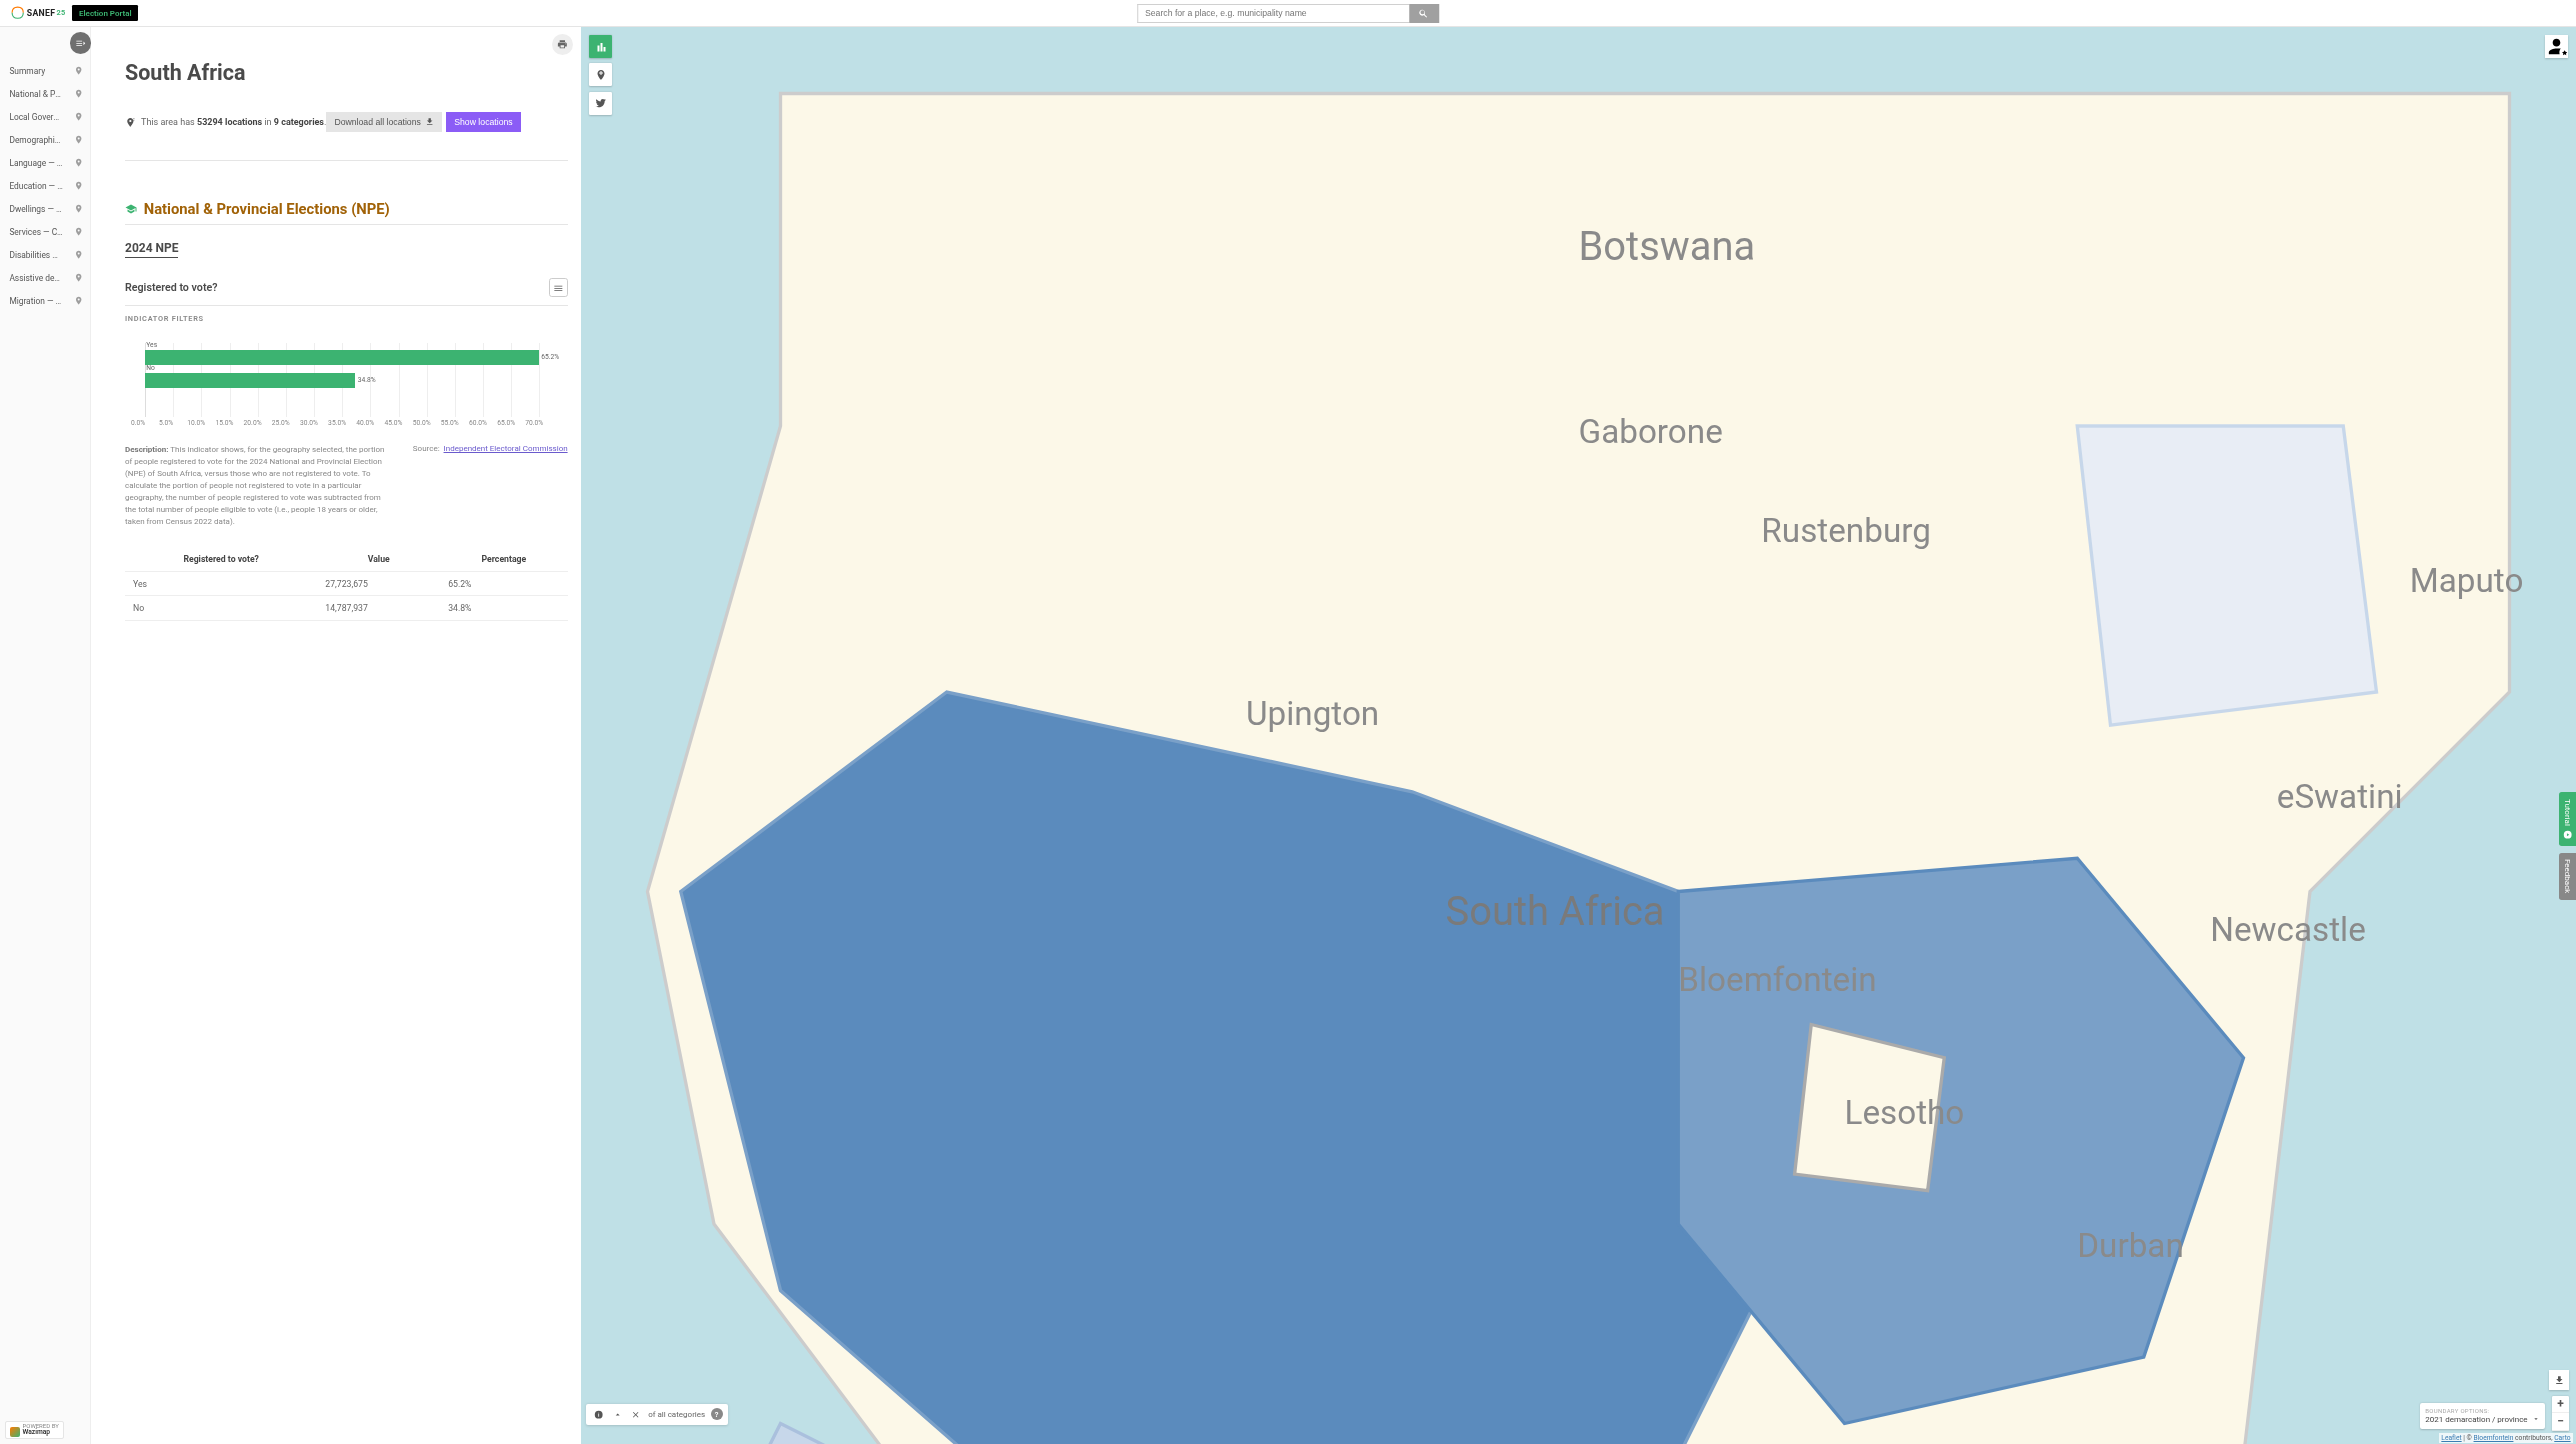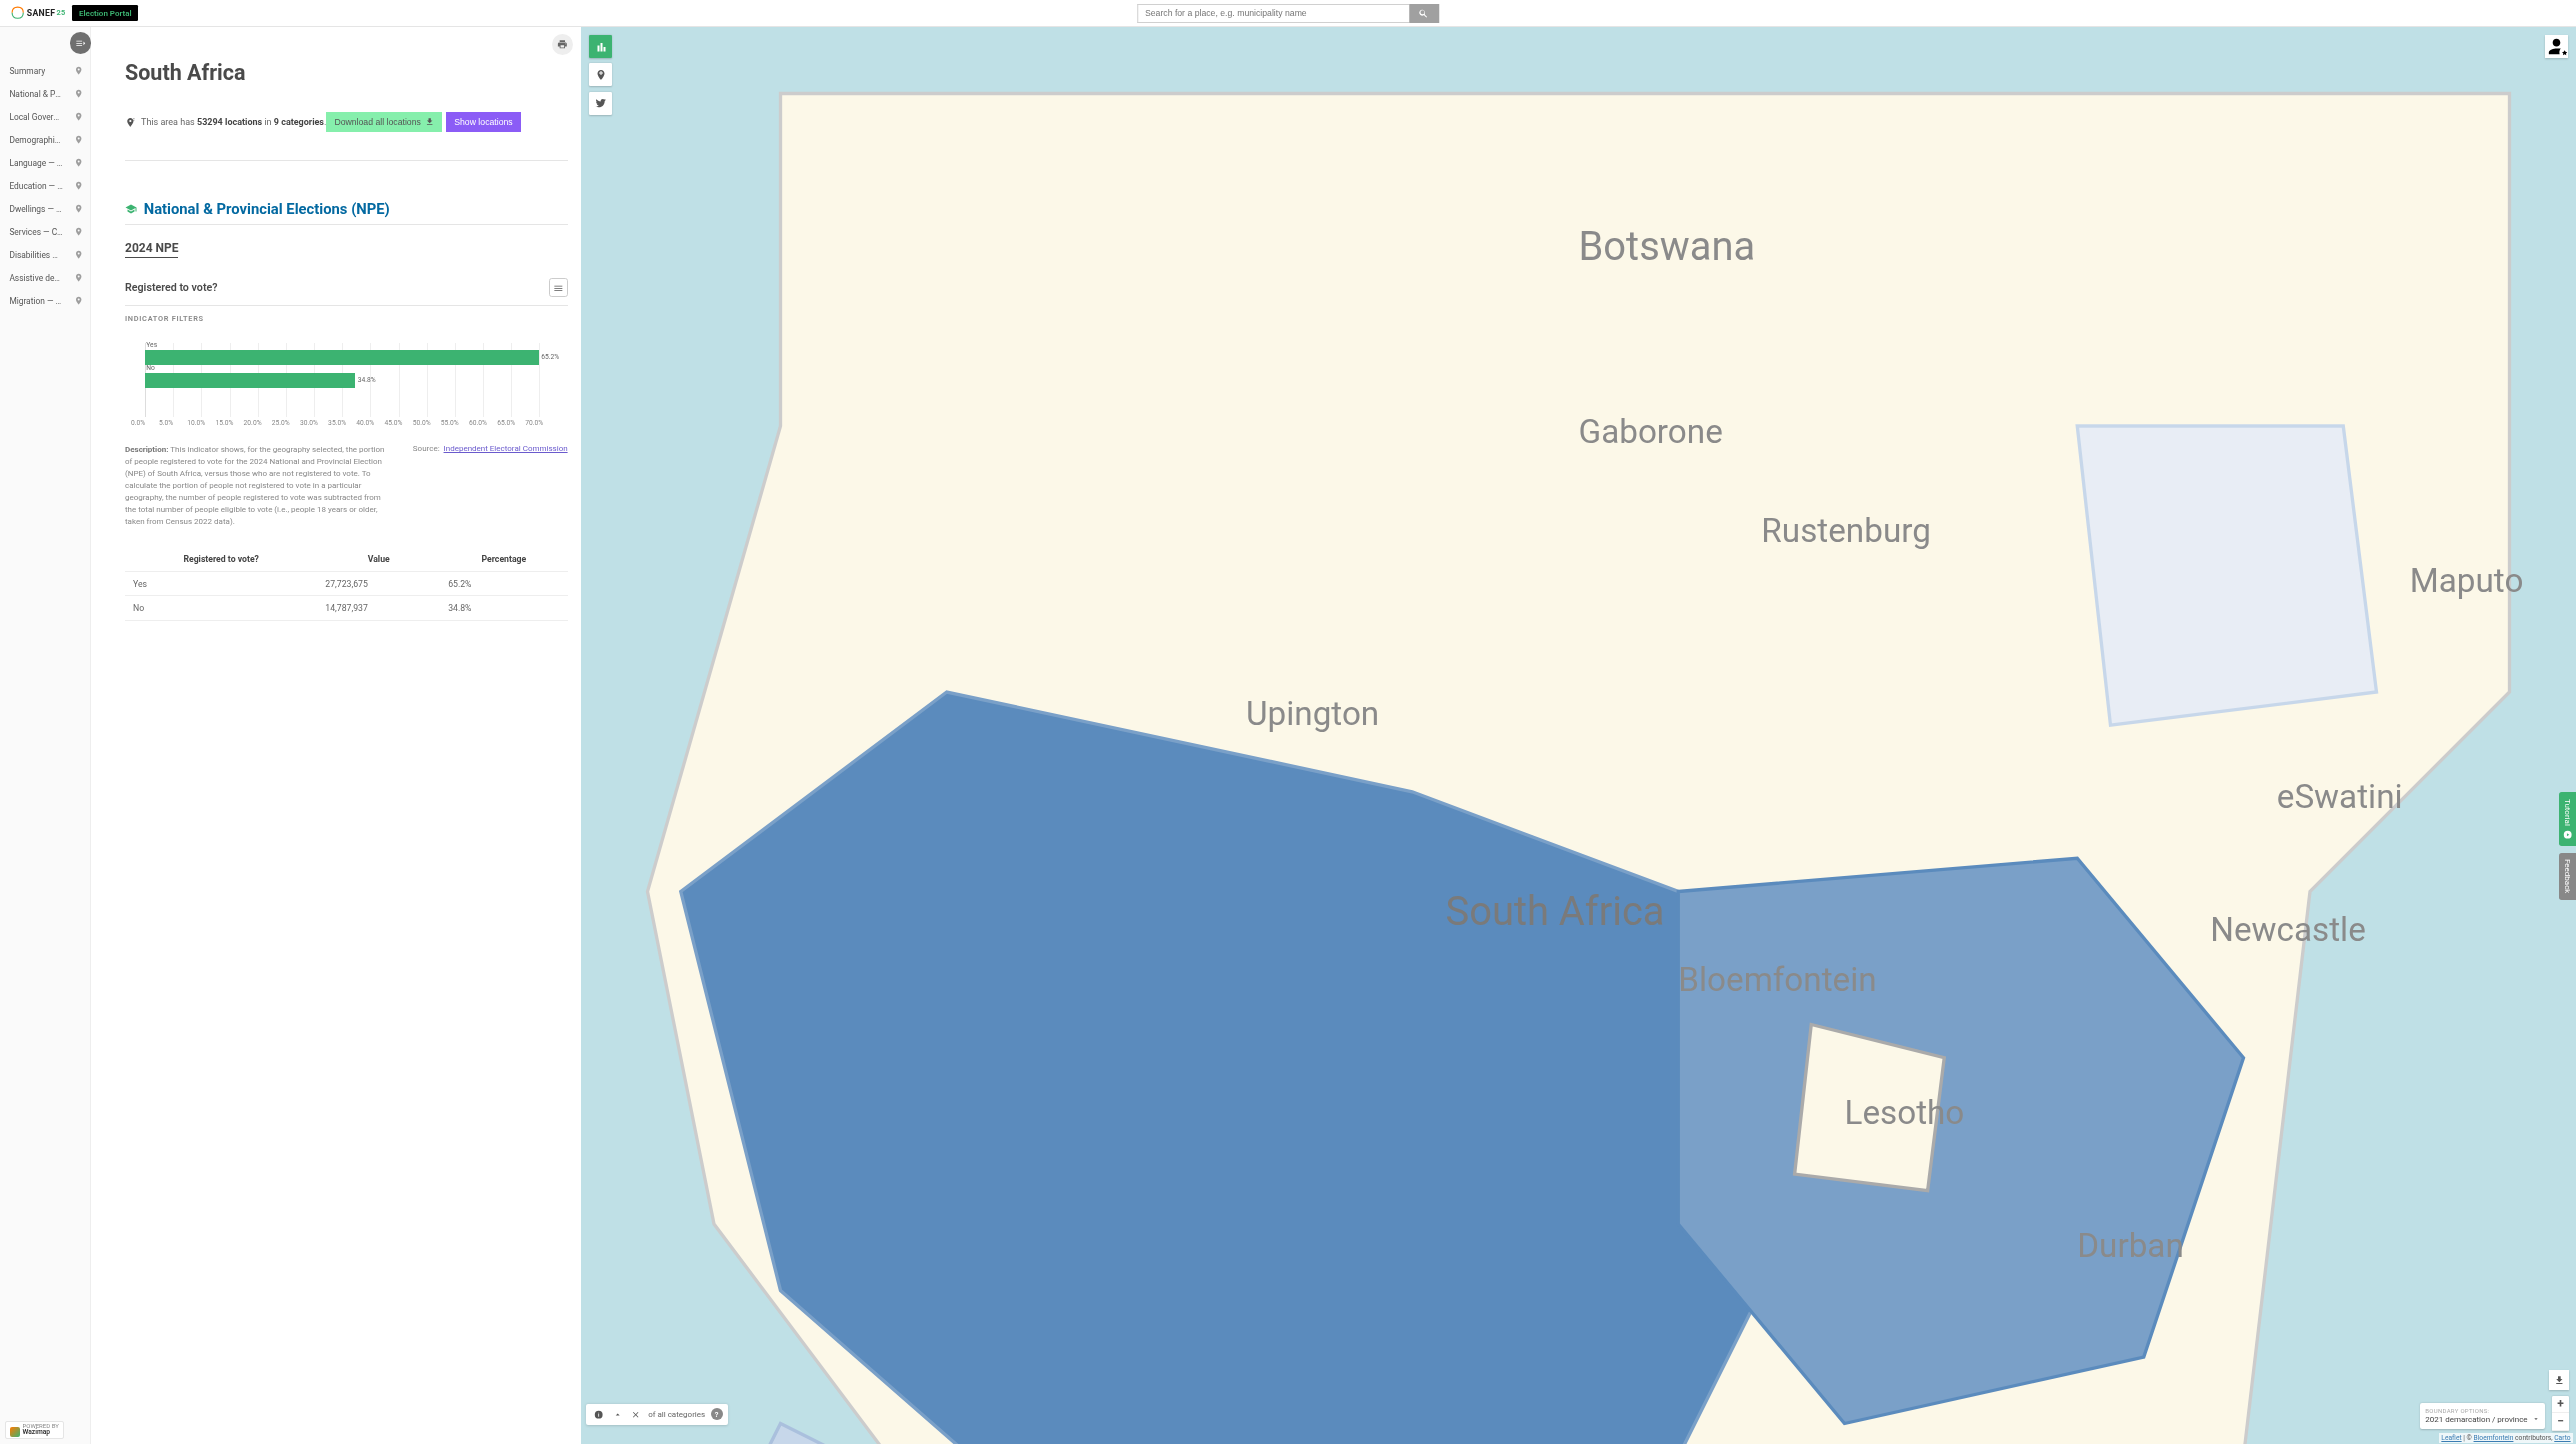--- a/index.html
+++ b/index.html
@@ -31,26 +31,26 @@
 .panel { width: 490px; background: #fff; overflow-y: auto; padding: 13.4px 13.4px 13.4px 34px; position: relative; }
 .printbtn { position: absolute; top: 6.7px; right: 8px; width: 21.5px; height: 21.5px; border-radius: 50%; background: #eee; display: flex; align-items: center; justify-content: center; cursor: pointer; }
 .printbtn svg { width: 10.7px; height: 10.7px; fill: #666; }
 h1.title { font-size: 21.5px; font-weight: 700; color: #4a4a4a; margin: 20px 0 27px; }
 .locrow { display: flex; align-items: center; justify-content: flex-start; padding-bottom: 28px; border-bottom: 0.7px solid #e5e5e5; margin-bottom: 39px; }
 .locleft { display: flex; align-items: center; gap: 5.4px; color: #666; font-size: 9px; }
 .locleft svg { width: 10.7px; height: 10.7px; fill: #555; }
 .locleft b { color: #444; }
 .locbtns { display: flex; gap: 4px; }
 .btn { padding: 4.7px 8px; font-size: 8.7px; border: none; cursor: pointer; display: flex; align-items: center; gap: 4px; }
-.btn-grey { background: #86efac; color: #555; }
+.btn-grey { background: #e5e5e5; color: #555; }
 .btn-green { background: #8b5cf6; color: #fff; }
 .btn svg { width: 9.4px; height: 9.4px; fill: currentColor; }
 .section-head { display: flex; align-items: center; gap: 6.7px; margin-bottom: 16px; padding-bottom: 6.7px; border-bottom: 0.7px solid #e5e5e5; }
 .section-head svg { width: 12px; height: 12px; fill: #3cb371; }
-.section-head h2 { font-size: 14.8px; font-weight: 700; color: #0369a1; }
+.section-head h2 { font-size: 14.8px; font-weight: 700; color: #a16207; }
 .subhead { font-size: 12px; font-weight: 700; color: #4a4a4a; border-bottom: 1.3px solid #4a4a4a; display: inline-block; padding-bottom: 2px; margin-bottom: 20px; }
 .chartrow { display: flex; align-items: center; justify-content: space-between; margin-bottom: 8px; padding-bottom: 8px; border-bottom: 0.7px solid #e5e5e5; }
 .chartrow h3 { font-size: 10.7px; font-weight: 600; color: #4a4a4a; }
 .menu { width: 19px; height: 19px; border: 0.7px solid #ccc; border-radius: 2.7px; display: flex; align-items: center; justify-content: center; cursor: pointer; }
 .menu svg { width: 10.7px; height: 10.7px; fill: #555; }
 .filterslbl { font-size: 7.4px; letter-spacing: 0.7px; color: #888; font-weight: 600; margin-bottom: 20px; }
 .chart { position: relative; margin-left: 20px; height: 74px; }
 .chart-grid { position: absolute; inset: 0; display: flex; }
 .gridcol { flex: 1; border-left: 0.7px solid #eee; }
 .gridcol:first-child { border-left: 0.7px solid #ddd; }

